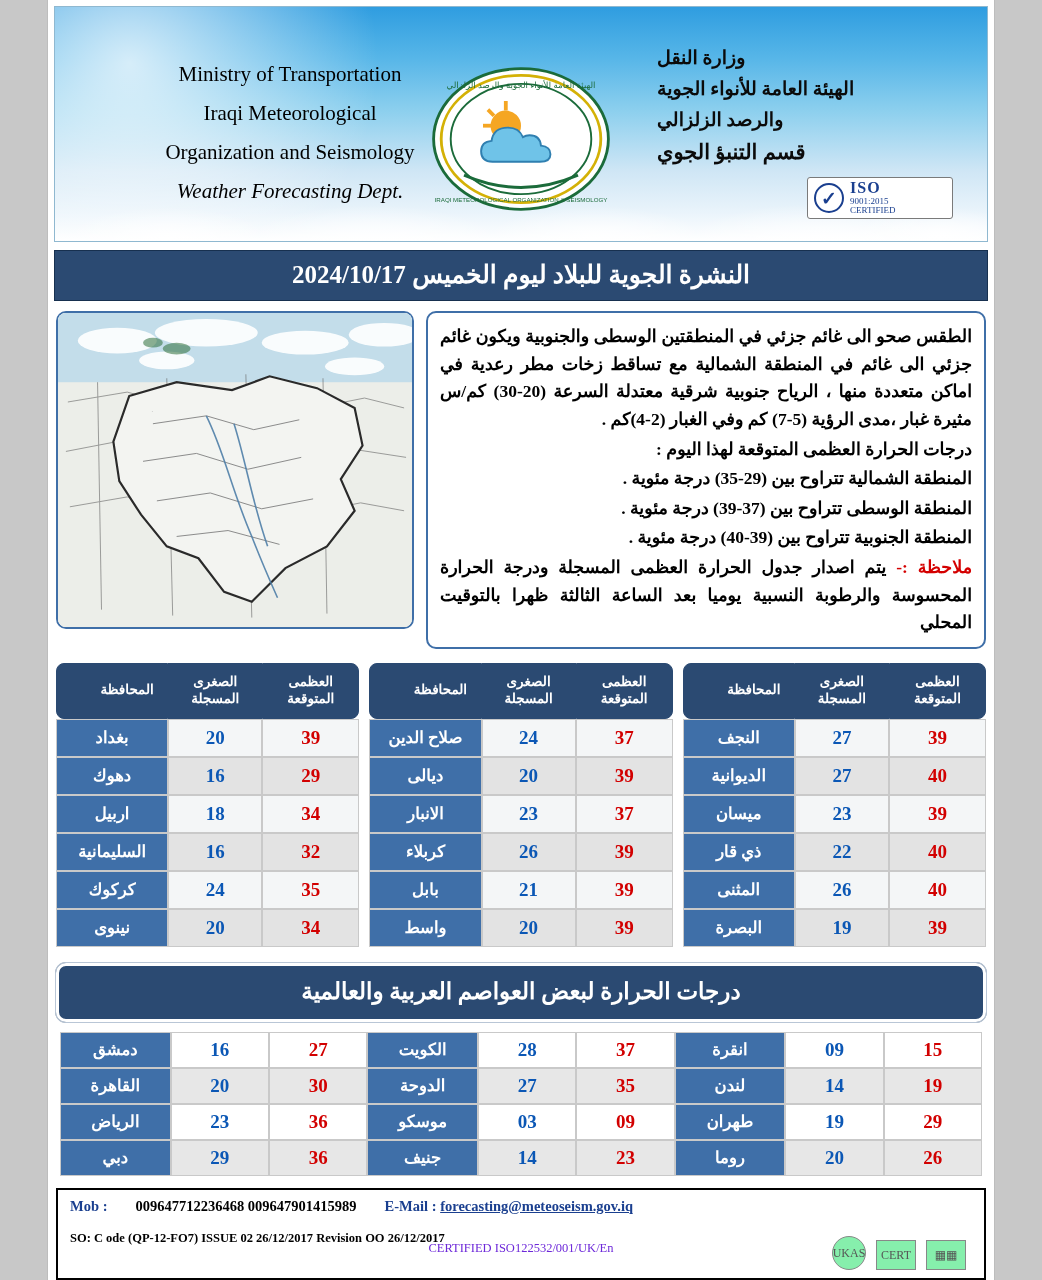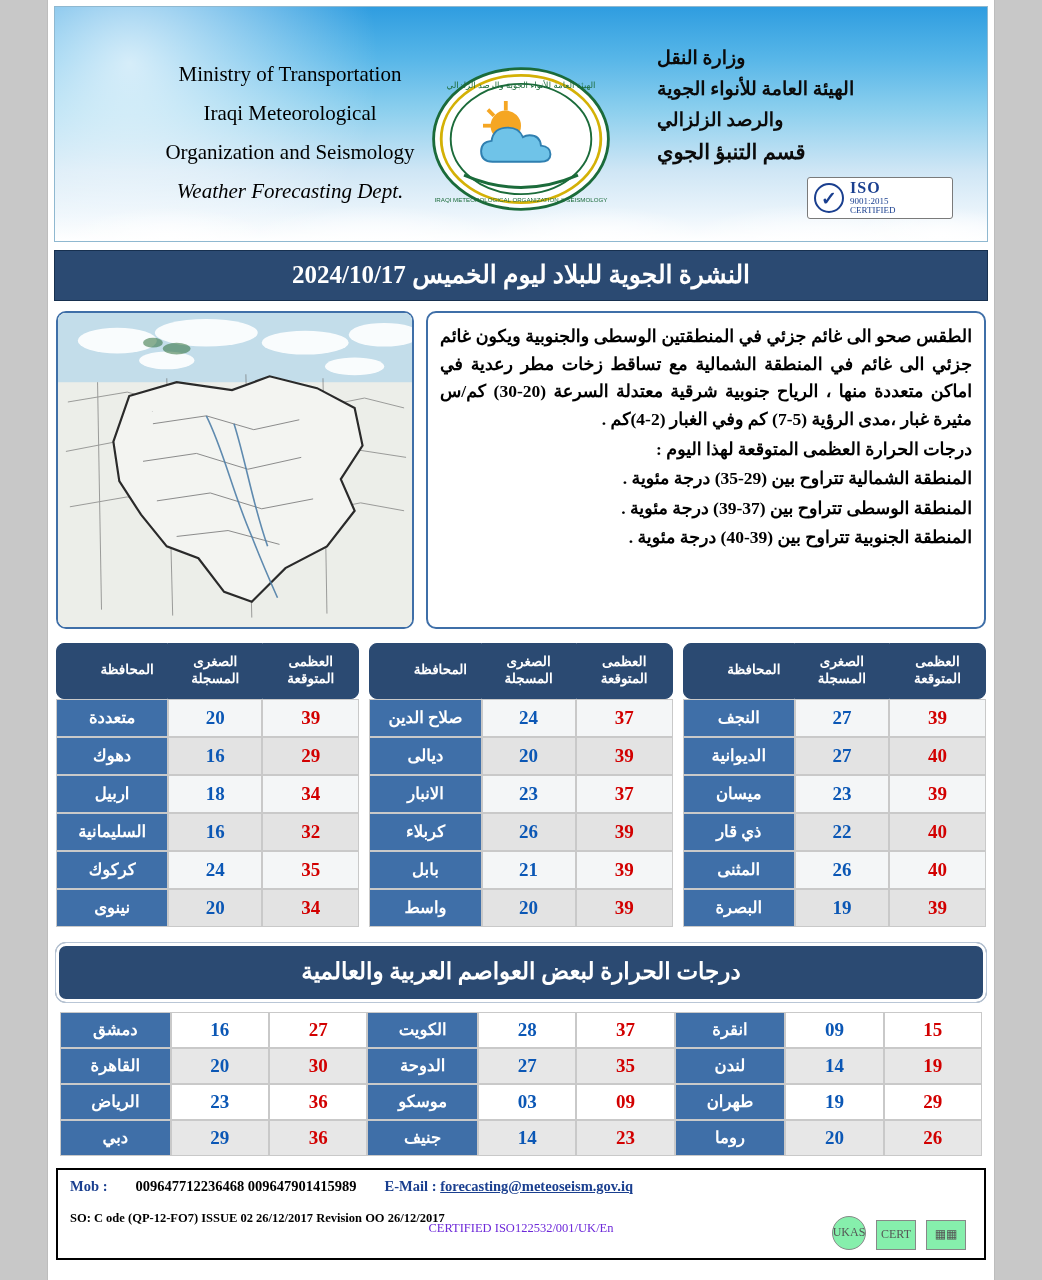--- a/index.html
+++ b/index.html
@@ -257,20 +257,21 @@
 
   <div class="title-bar">النشرة الجوية للبلاد ليوم الخميس 2024/10/17</div>
 
   <div class="mid">
     <div class="summary">
       <p>الطقس صحو الى غائم جزئي  في المنطقتين الوسطى والجنوبية  ويكون غائم جزئي الى غائم في المنطقة الشمالية مع تساقط زخات مطر رعدية في اماكن متعددة منها ، الرياح جنوبية شرقية معتدلة السرعة  (20-30) كم/س مثيرة غبار  ،مدى الرؤية (5-7) كم وفي الغبار (2-4)كم .</p>
       <p>درجات الحرارة العظمى المتوقعة لهذا اليوم :</p>
       <p>المنطقة الشمالية تتراوح بين (29-35) درجة مئوية .</p>
       <p>المنطقة الوسطى تتراوح بين (37-39) درجة مئوية .</p>
       <p>المنطقة الجنوبية تتراوح بين (39-40) درجة مئوية .</p>
+      <p class="note"><span class="lbl">ملاحظة :-</span> <span>يتم اصدار جدول الحرارة العظمى المسجلة ودرجة الحرارة المحسوسة والرطوبة النسبية يوميا بعد الساعة الثالثة ظهرا بالتوقيت المحلي</span></p>
     </div>
 
     <div class="map-box">
       <div class="map-bg"></div>
       <svg class="map-img" viewBox="0 0 358 318" preserveAspectRatio="none">
         <rect x="0" y="0" width="358" height="318" fill="#eceee9"></rect>
         <rect x="0" y="0" width="358" height="70" fill="#bcd9ea" opacity="0.85"></rect>
         <g fill="#ffffff" opacity="0.9">
           <ellipse cx="60" cy="28" rx="40" ry="13"></ellipse>
           <ellipse cx="150" cy="20" rx="52" ry="14"></ellipse>
@@ -406,21 +407,21 @@
           <tr>
             <th>العظمى المتوقعة</th>
             <th>الصغرى المسجلة</th>
             <th>المحافظة</th>
           </tr>
         </thead>
         <tbody>
           <tr>
               <td class="max">39</td>
               <td class="min">20</td>
-              <td class="gov">متعددة</td>
+              <td class="gov">بغداد</td>
             </tr>
           <tr>
               <td class="max">29</td>
               <td class="min">16</td>
               <td class="gov">دهوك</td>
             </tr>
           <tr>
               <td class="max">34</td>
               <td class="min">18</td>
               <td class="gov">اربيل</td>

